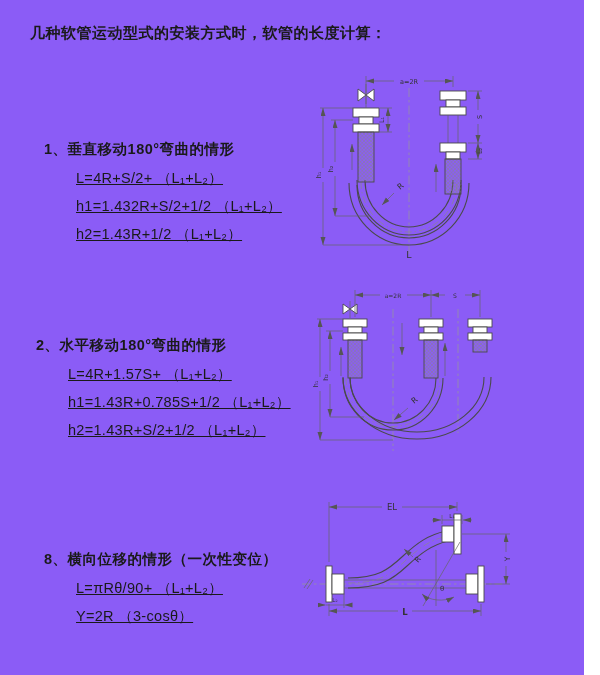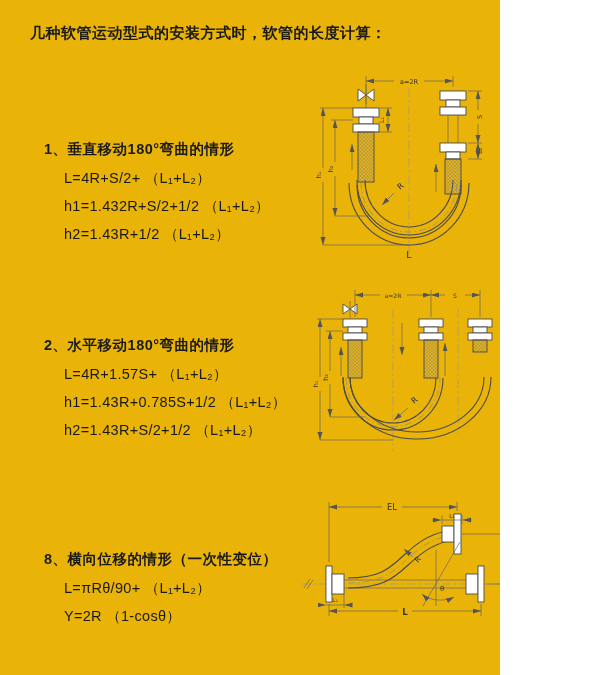--- a/index.html
+++ b/index.html
@@ -1,31 +1,31 @@
 <!DOCTYPE html>
 <html><head>
 <meta charset="utf-8">
 <style>
   html,body{margin:0;padding:0;}
   body{
     width:600px;height:675px;background:#ffffff;
     font-family:"Liberation Sans","DejaVu Sans",sans-serif;
     color:#1a1a1a;
   }
-  .page{position:relative;width:500px;height:675px;background:#eab308;overflow:hidden;}
+  .page{position:relative;width:584px;height:675px;background:#8b5cf6;overflow:hidden;}
   .doc-title{
     position:absolute;left:30px;top:24px;
     font-size:15px;font-weight:bold;letter-spacing:.5px;white-space:nowrap;
   }
   .sec{position:absolute;width:300px;}
   .sec-heading{font-size:14.5px;font-weight:bold;letter-spacing:.5px;line-height:18px;white-space:nowrap;margin-top:32px;}
-  .formulas{margin-left:20px;}
+  .formulas{margin-left:32px;text-decoration:underline;}
   .formula{font-size:14.5px;line-height:15px;margin-top:13px;letter-spacing:.3px;white-space:nowrap;}
   #sec1{left:44px;top:108px;}
-  #sec2{left:44px;top:304px;}
+  #sec2{left:36px;top:304px;}
   #sec3{left:44px;top:518px;}
   svg.diag{position:absolute;}
   #diag1{left:308px;top:64px;}
   #diag2{left:306px;top:281px;}
   #diag3{left:296px;top:498px;}
   
   .dl{stroke:#666;stroke-width:.7;fill:none;}         
   .cl{stroke:#999;stroke-width:.7;fill:none;stroke-dasharray:9 3 2.5 3;} 
   .hw{stroke:#4a4a4a;stroke-width:1.1;fill:none;}      
   .hwd{stroke:#8a8a8a;stroke-width:.7;fill:none;stroke-dasharray:7 3 1.5 3;} 
@@ -54,21 +54,21 @@
       <div class="formula">L=4R+1.57S+ （L₁+L₂）</div>
       <div class="formula">h1=1.43R+0.785S+1/2 （L₁+L₂）</div>
       <div class="formula">h2=1.43R+S/2+1/2 （L₁+L₂）</div>
     </div>
   </div>
 
   <div class="sec" id="sec3">
     <div class="sec-heading">8、横向位移的情形（一次性变位）</div>
     <div class="formulas">
       <div class="formula">L=πRθ/90+ （L₁+L₂）</div>
-      <div class="formula">Y=2R （1-cosθ）</div>
+      <div class="formula">Y=2R （3-cosθ）</div>
     </div>
   </div>
 
   <svg id="diag1" class="diag" width="287" height="198" viewBox="0 0 287 198">
     <defs>
       <marker id="ar1" markerWidth="9" markerHeight="7" refX="8" refY="2.5" orient="auto-start-reverse" markerUnits="userSpaceOnUse">
         <path d="M0,0 L8,2.5 L0,5 Z" fill="#555"></path>
       </marker>
       <pattern id="hp1" width="3.5" height="3.5" patternUnits="userSpaceOnUse">
         <path d="M0,3.5 L3.5,0 M0,0 L3.5,3.5" stroke="#888" stroke-width="0.5"></path>

